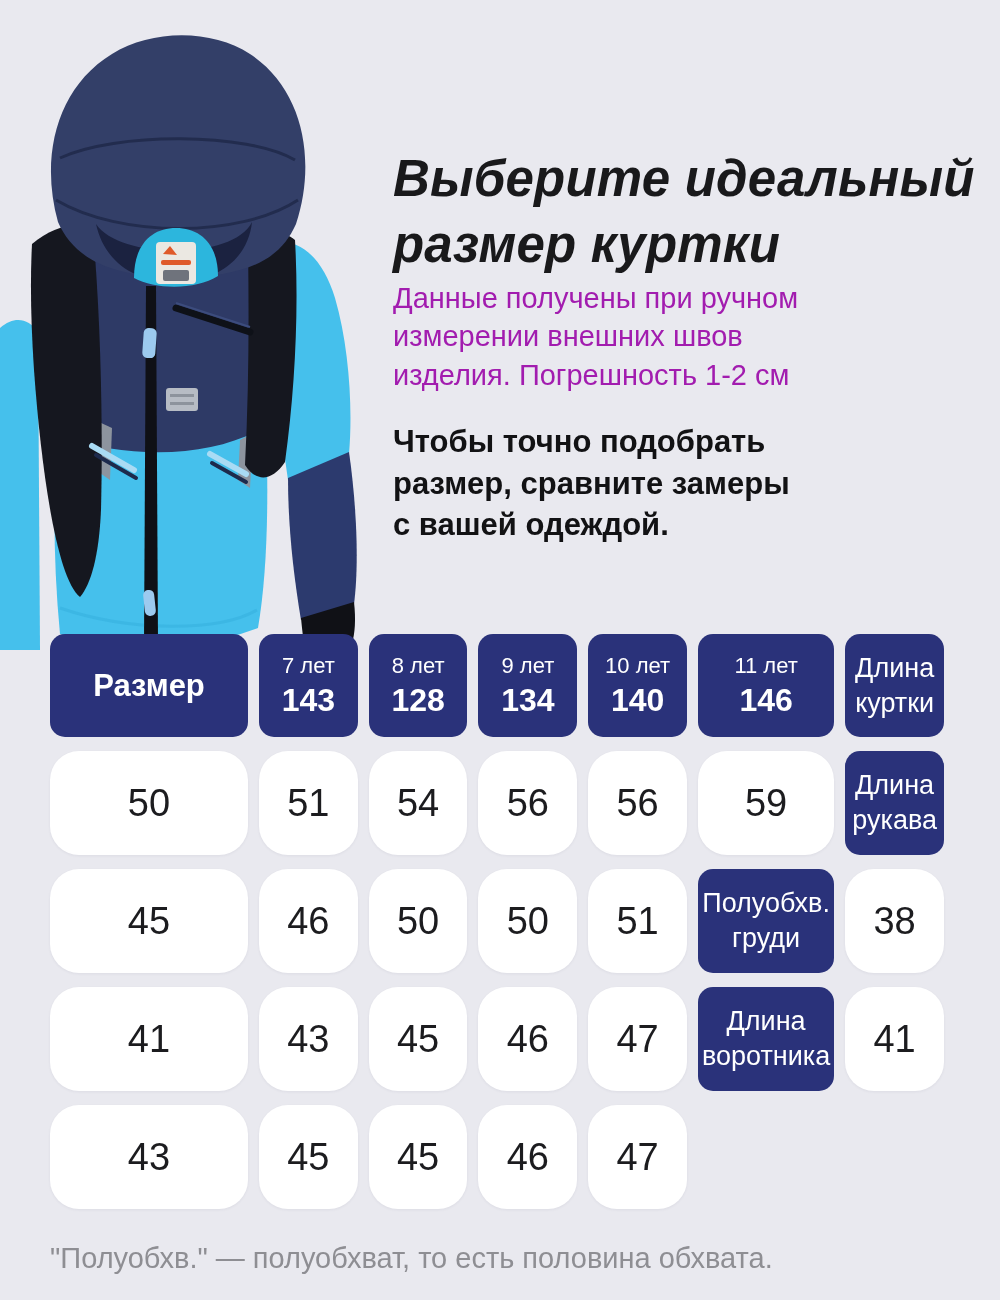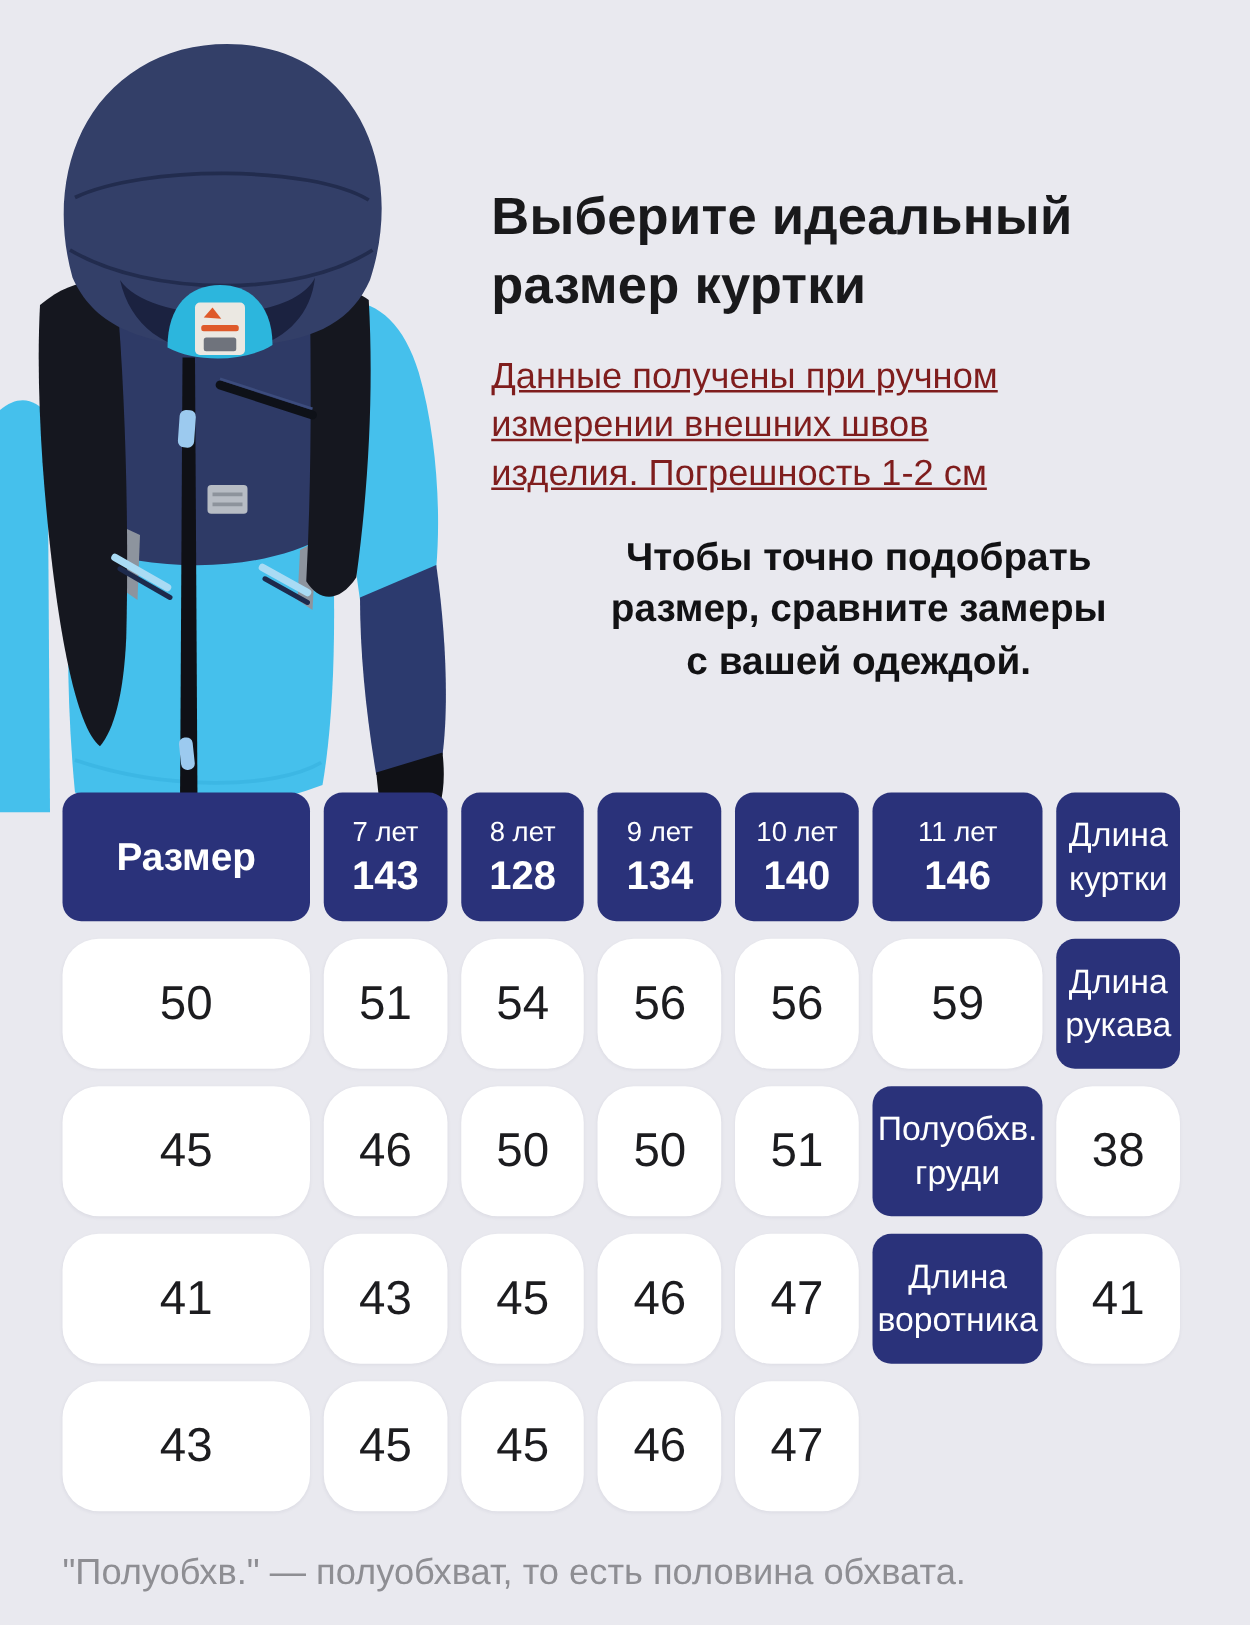--- a/index.html
+++ b/index.html
@@ -6,30 +6,30 @@
   html,body{width:1000px;height:1300px}
   body{
     background:var(--background,#e9e9ef);
     font-family:"Liberation Sans",sans-serif;
     position:relative;overflow:hidden;
   }
   .page{position:absolute;inset:0}
   .jacket{position:absolute;left:0;top:10px}
   .hero-text{position:absolute;left:393px;top:146px;width:588px}
   .title{
-    font-size:42px;line-height:1.3;font-weight:700;color:#19191b;
-    white-space:pre-line;letter-spacing:.2px;
+    font-size:51px;line-height:1.3;font-weight:700;color:#19191b;
+    white-space:pre-line;letter-spacing:.2px;font-style:italic;
   }
   .desc{
-    margin-top:27px;font-size:29px;line-height:1.34;font-weight:400;
-    color:#7f1d1d;white-space:pre-line;text-decoration:underline;
+    font-size:29px;line-height:1.34;font-weight:400;
+    color:#a21caf;white-space:pre-line;
   }
   .note{
     margin-top:26px;font-size:31px;line-height:1.34;font-weight:700;
-    color:#121214;white-space:pre-line;text-align:center;
+    color:#121214;white-space:pre-line;
   }
   .table{
     position:absolute;left:50px;top:634px;width:894px;
     display:grid;grid-template-columns:198px repeat(6,1fr);
     grid-template-rows:103px repeat(4,104px);gap:14px 11px;
   }
   .cell{
     border-radius:15px;display:flex;align-items:center;justify-content:center;
     text-align:center;
   }

